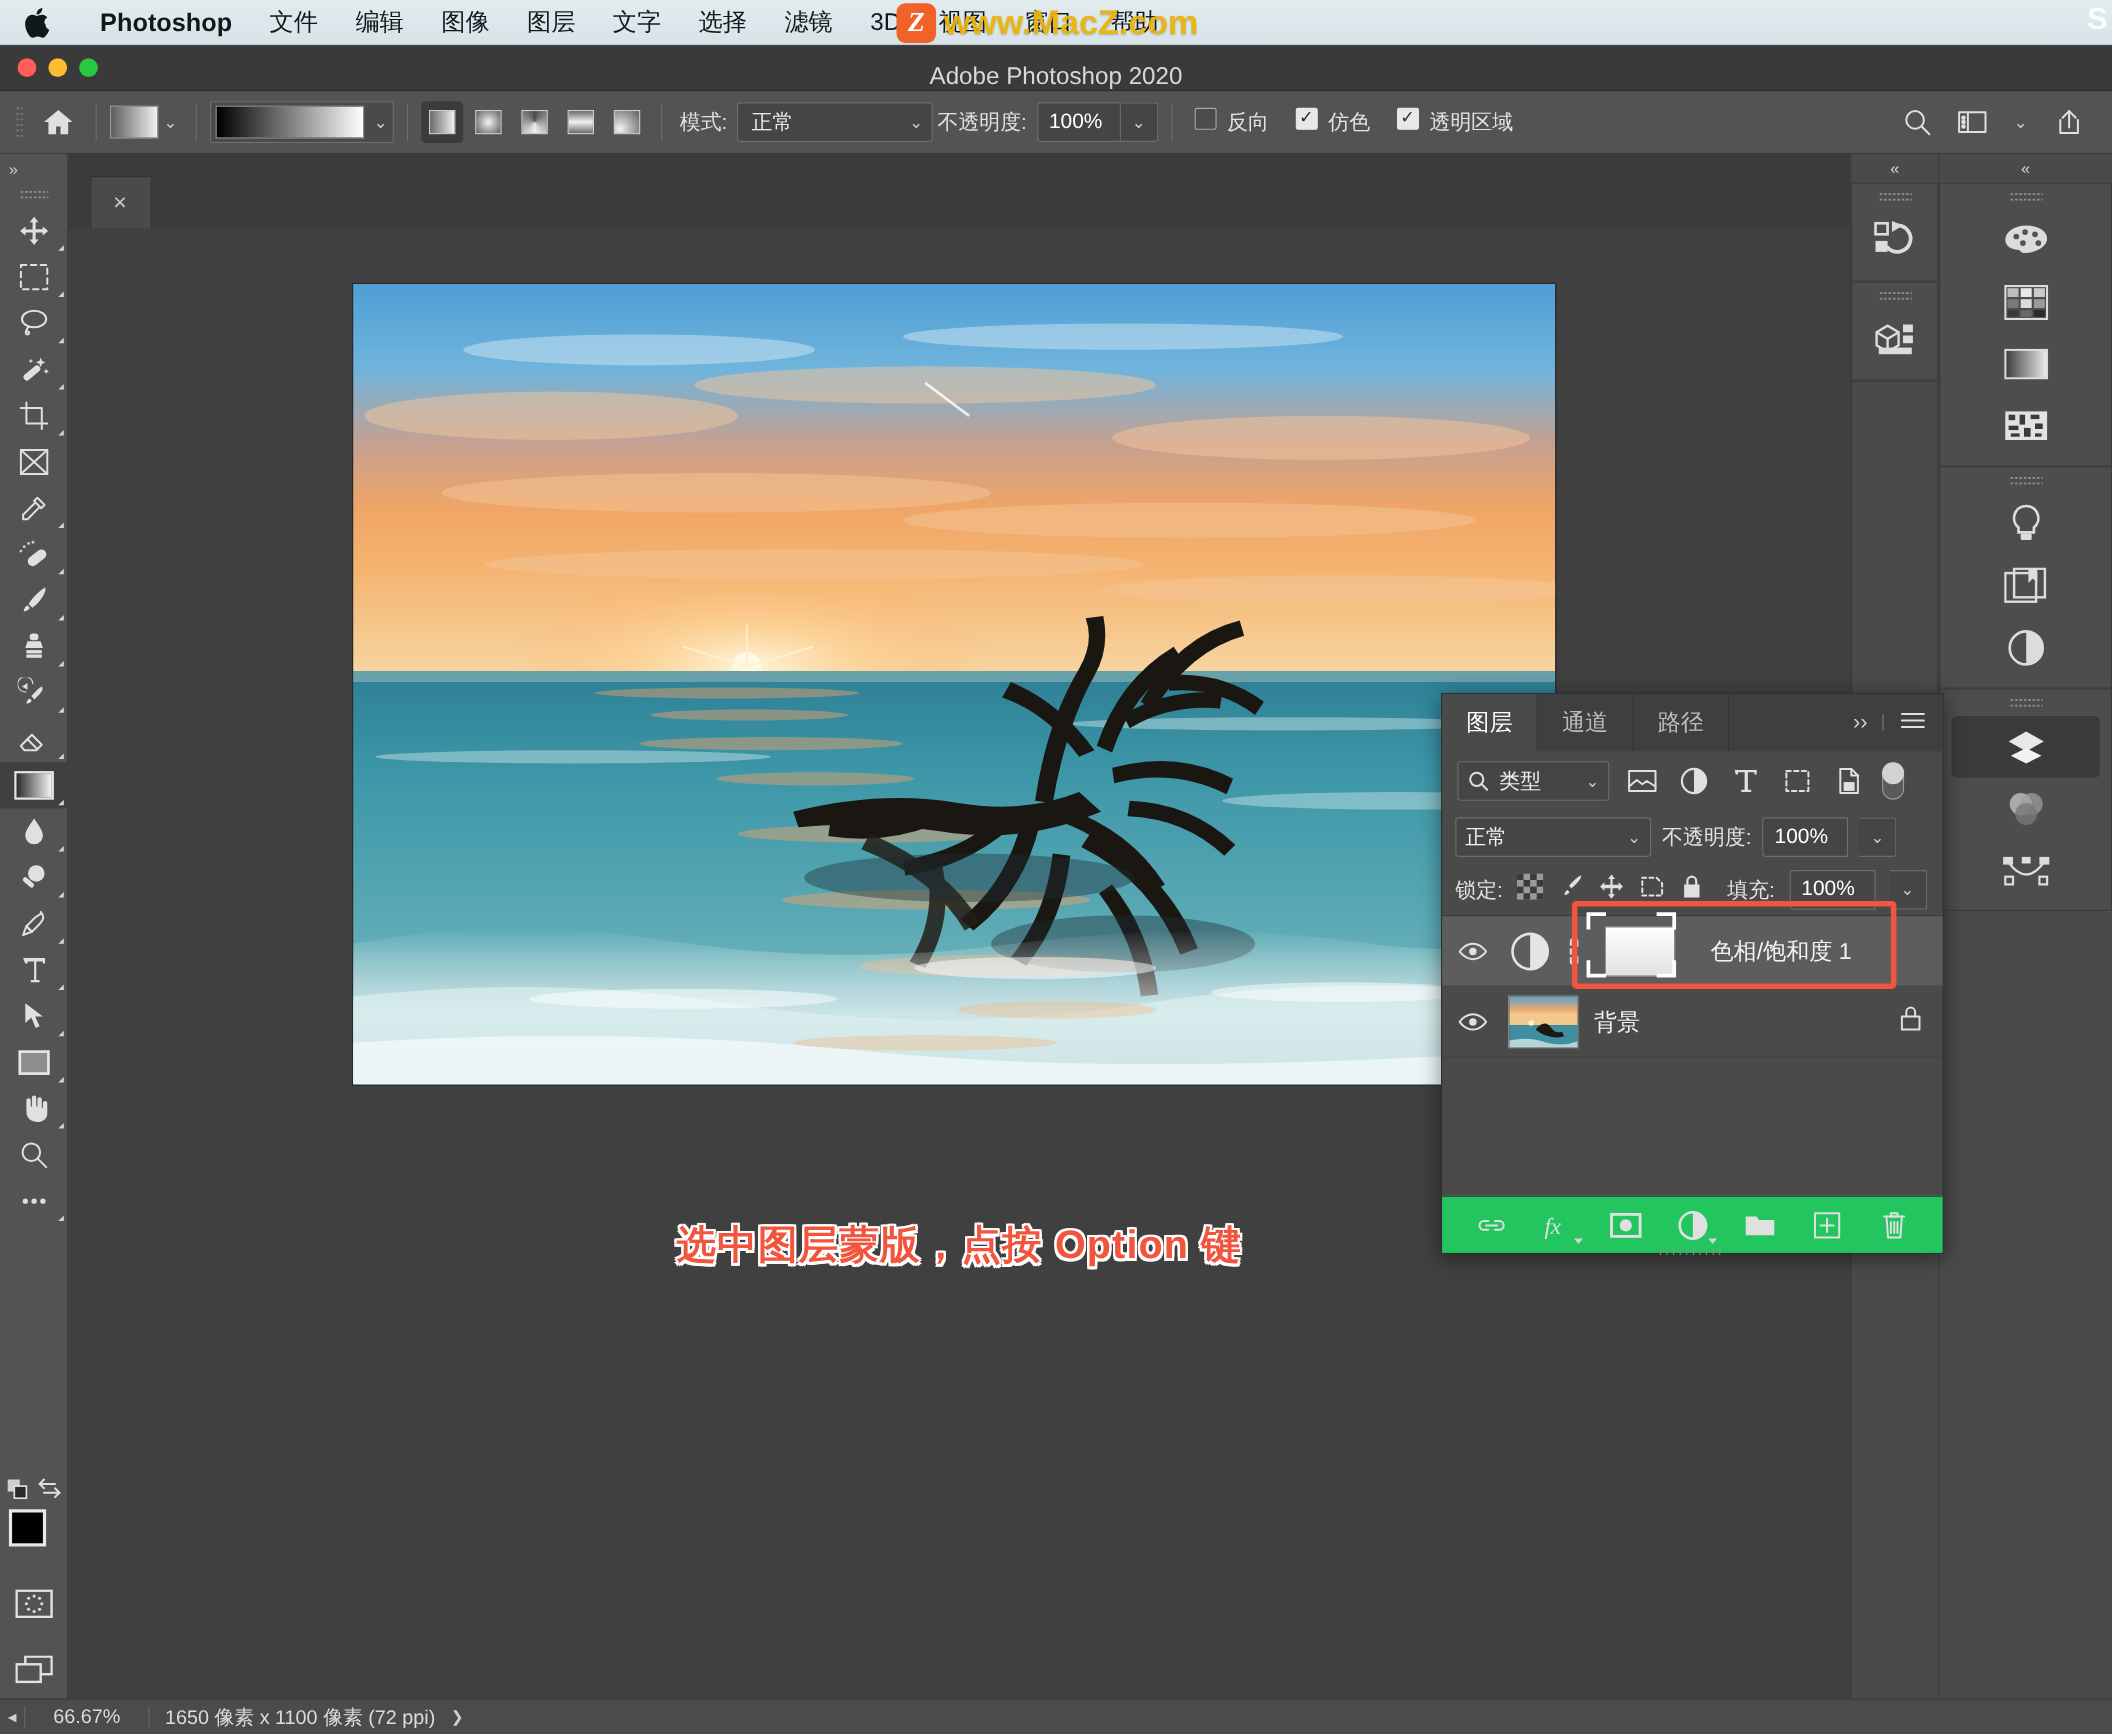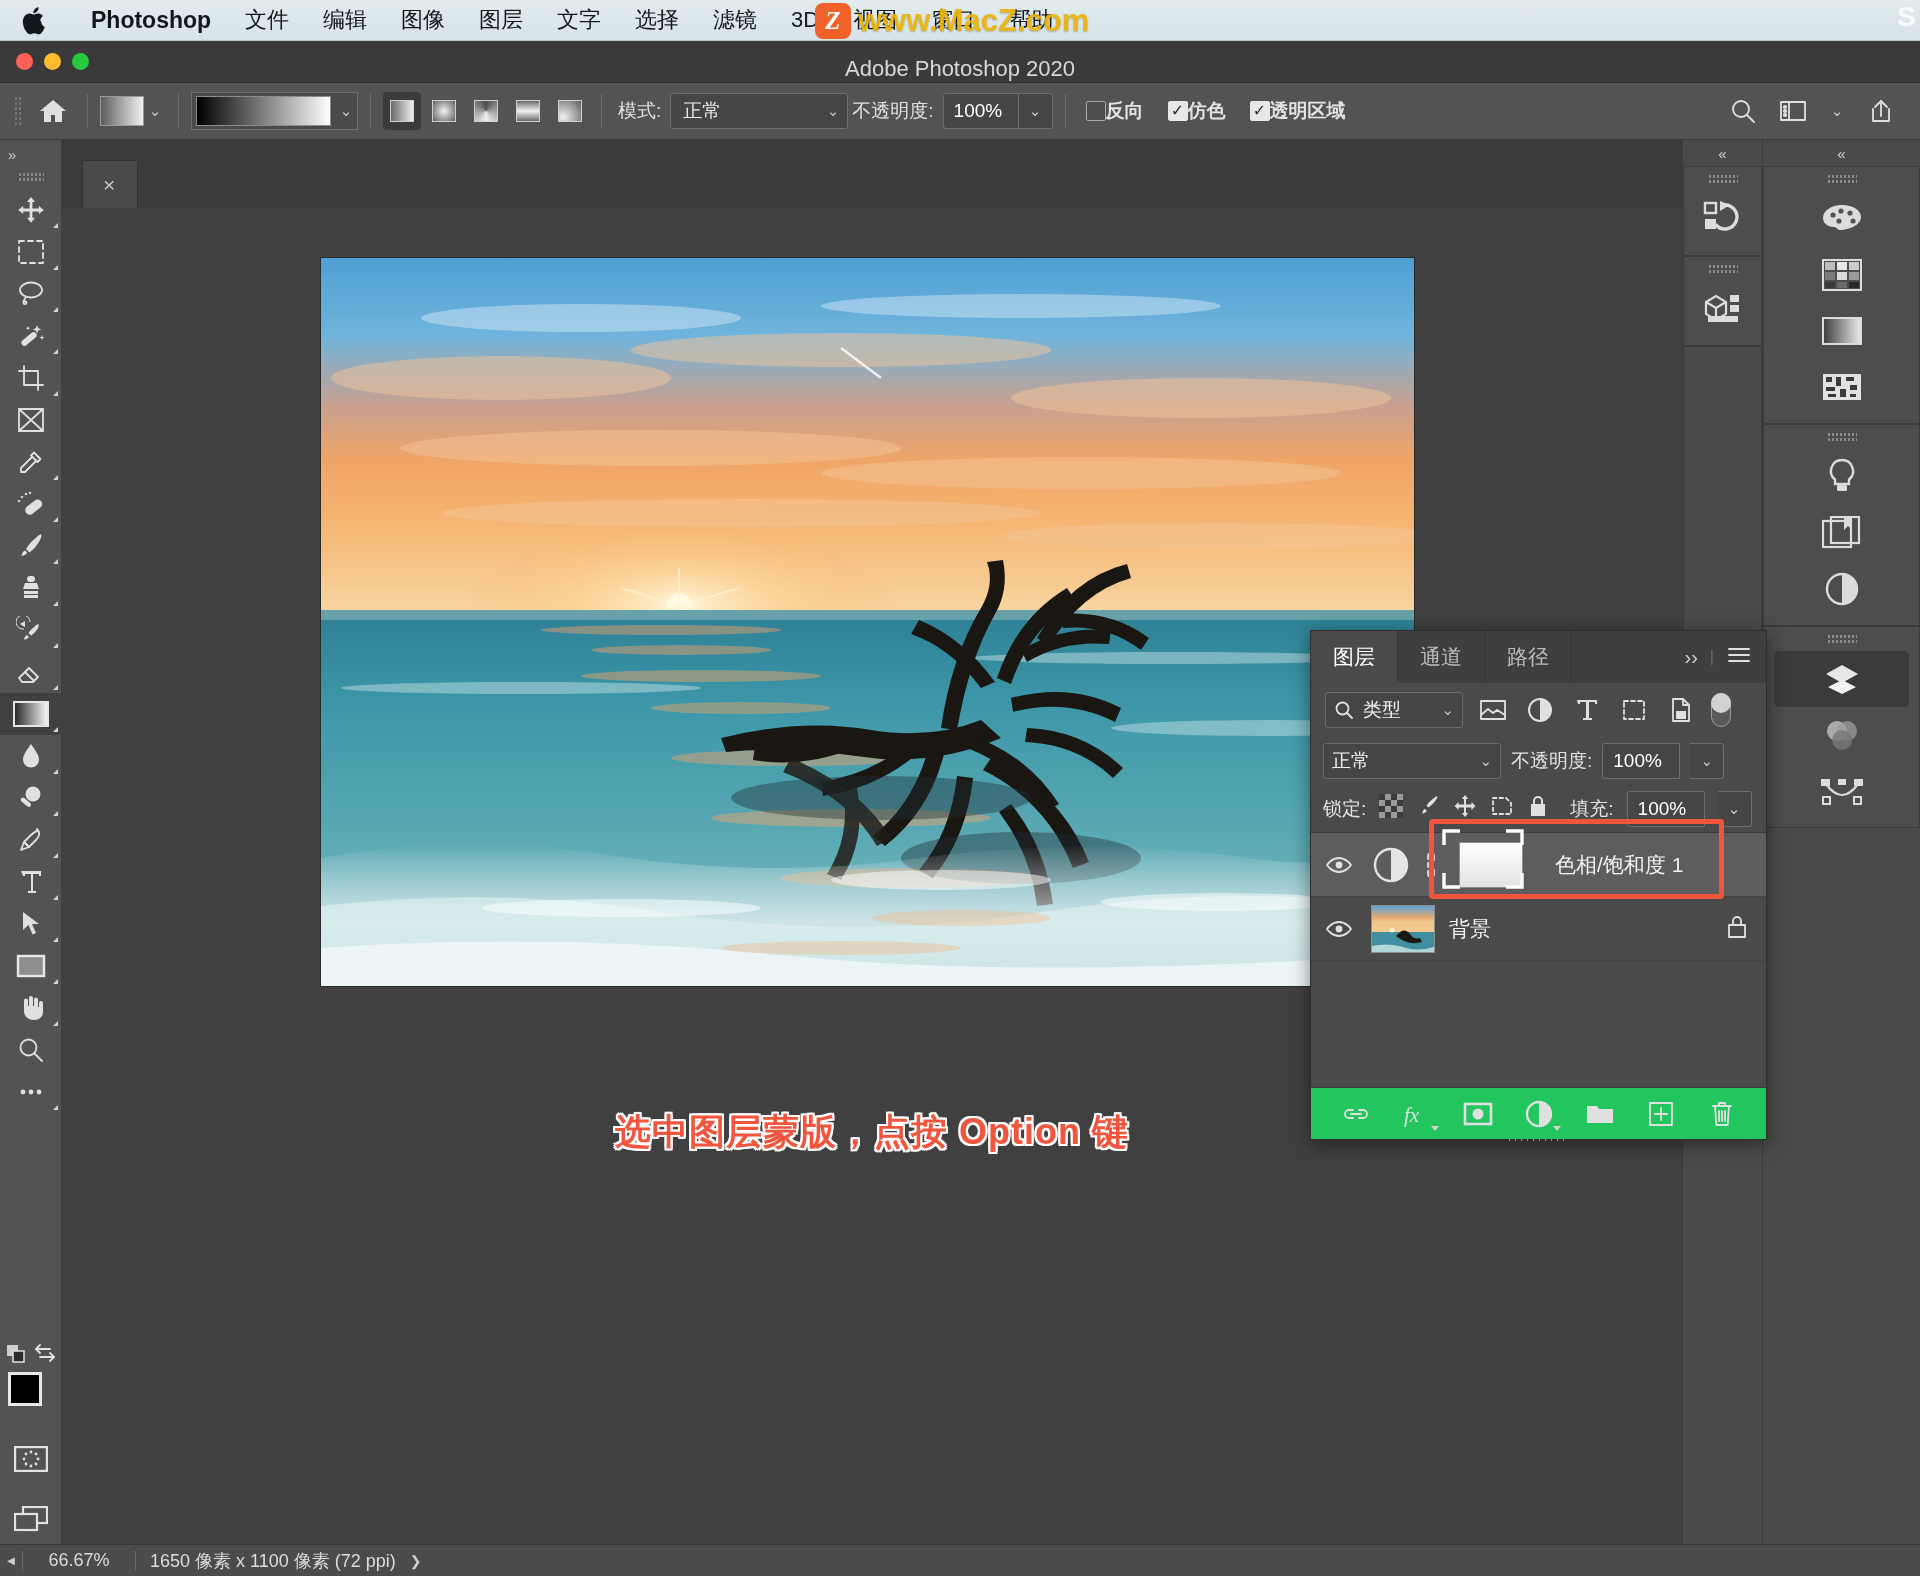--- a/index.html
+++ b/index.html
@@ -90,21 +90,21 @@
     color:#eaeaea; font-size:19px; display:flex; align-items:center;
     padding:0 8px 0 12px; gap:10px; white-space:nowrap;
   }
   .sel .cv { font-size:15px; color:#c9c9c9; margin-left:auto; }
   .numbox {
     height:36px;background:#454545;border:1px solid #6e6e6e;border-radius:3px 0 0 3px;
     color:#fff;font-size:19px;display:flex;align-items:center;padding:0 10px;
   }
   .numchev{height:36px;width:34px;background:#454545;border:1px solid #6e6e6e;border-left:none;
     border-radius:0 3px 3px 0;display:flex;align-items:center;justify-content:center;color:#cfcfcf;font-size:15px;}
-  .cbx { display:flex; align-items:center; margin-right:24px;font-weight:bold; }
+  .cbx { display:flex; align-items:flex-start; gap:10px; margin-right:24px; }
   .box16 { width:20px;height:20px;border:1px solid #a8a8a8;background:#4c4c4c;border-radius:2px;
            display:flex;align-items:center;justify-content:center; }
   .box16.checked { background:#e8e8e8; border-color:#e8e8e8; }
   .box16.checked::after{ content:"✓"; color:#2c2c2c; font-size:16px; line-height:1; font-weight:bold; }
   .cbx span{ color:#e3e3e3; font-size:19px; }
   .opt-right { margin-left:auto; display:flex; align-items:center; gap:16px; padding-right:22px; }
   .icbtn { width:34px;height:34px; display:flex;align-items:center;justify-content:center; }
 
   
   .toolcol {

